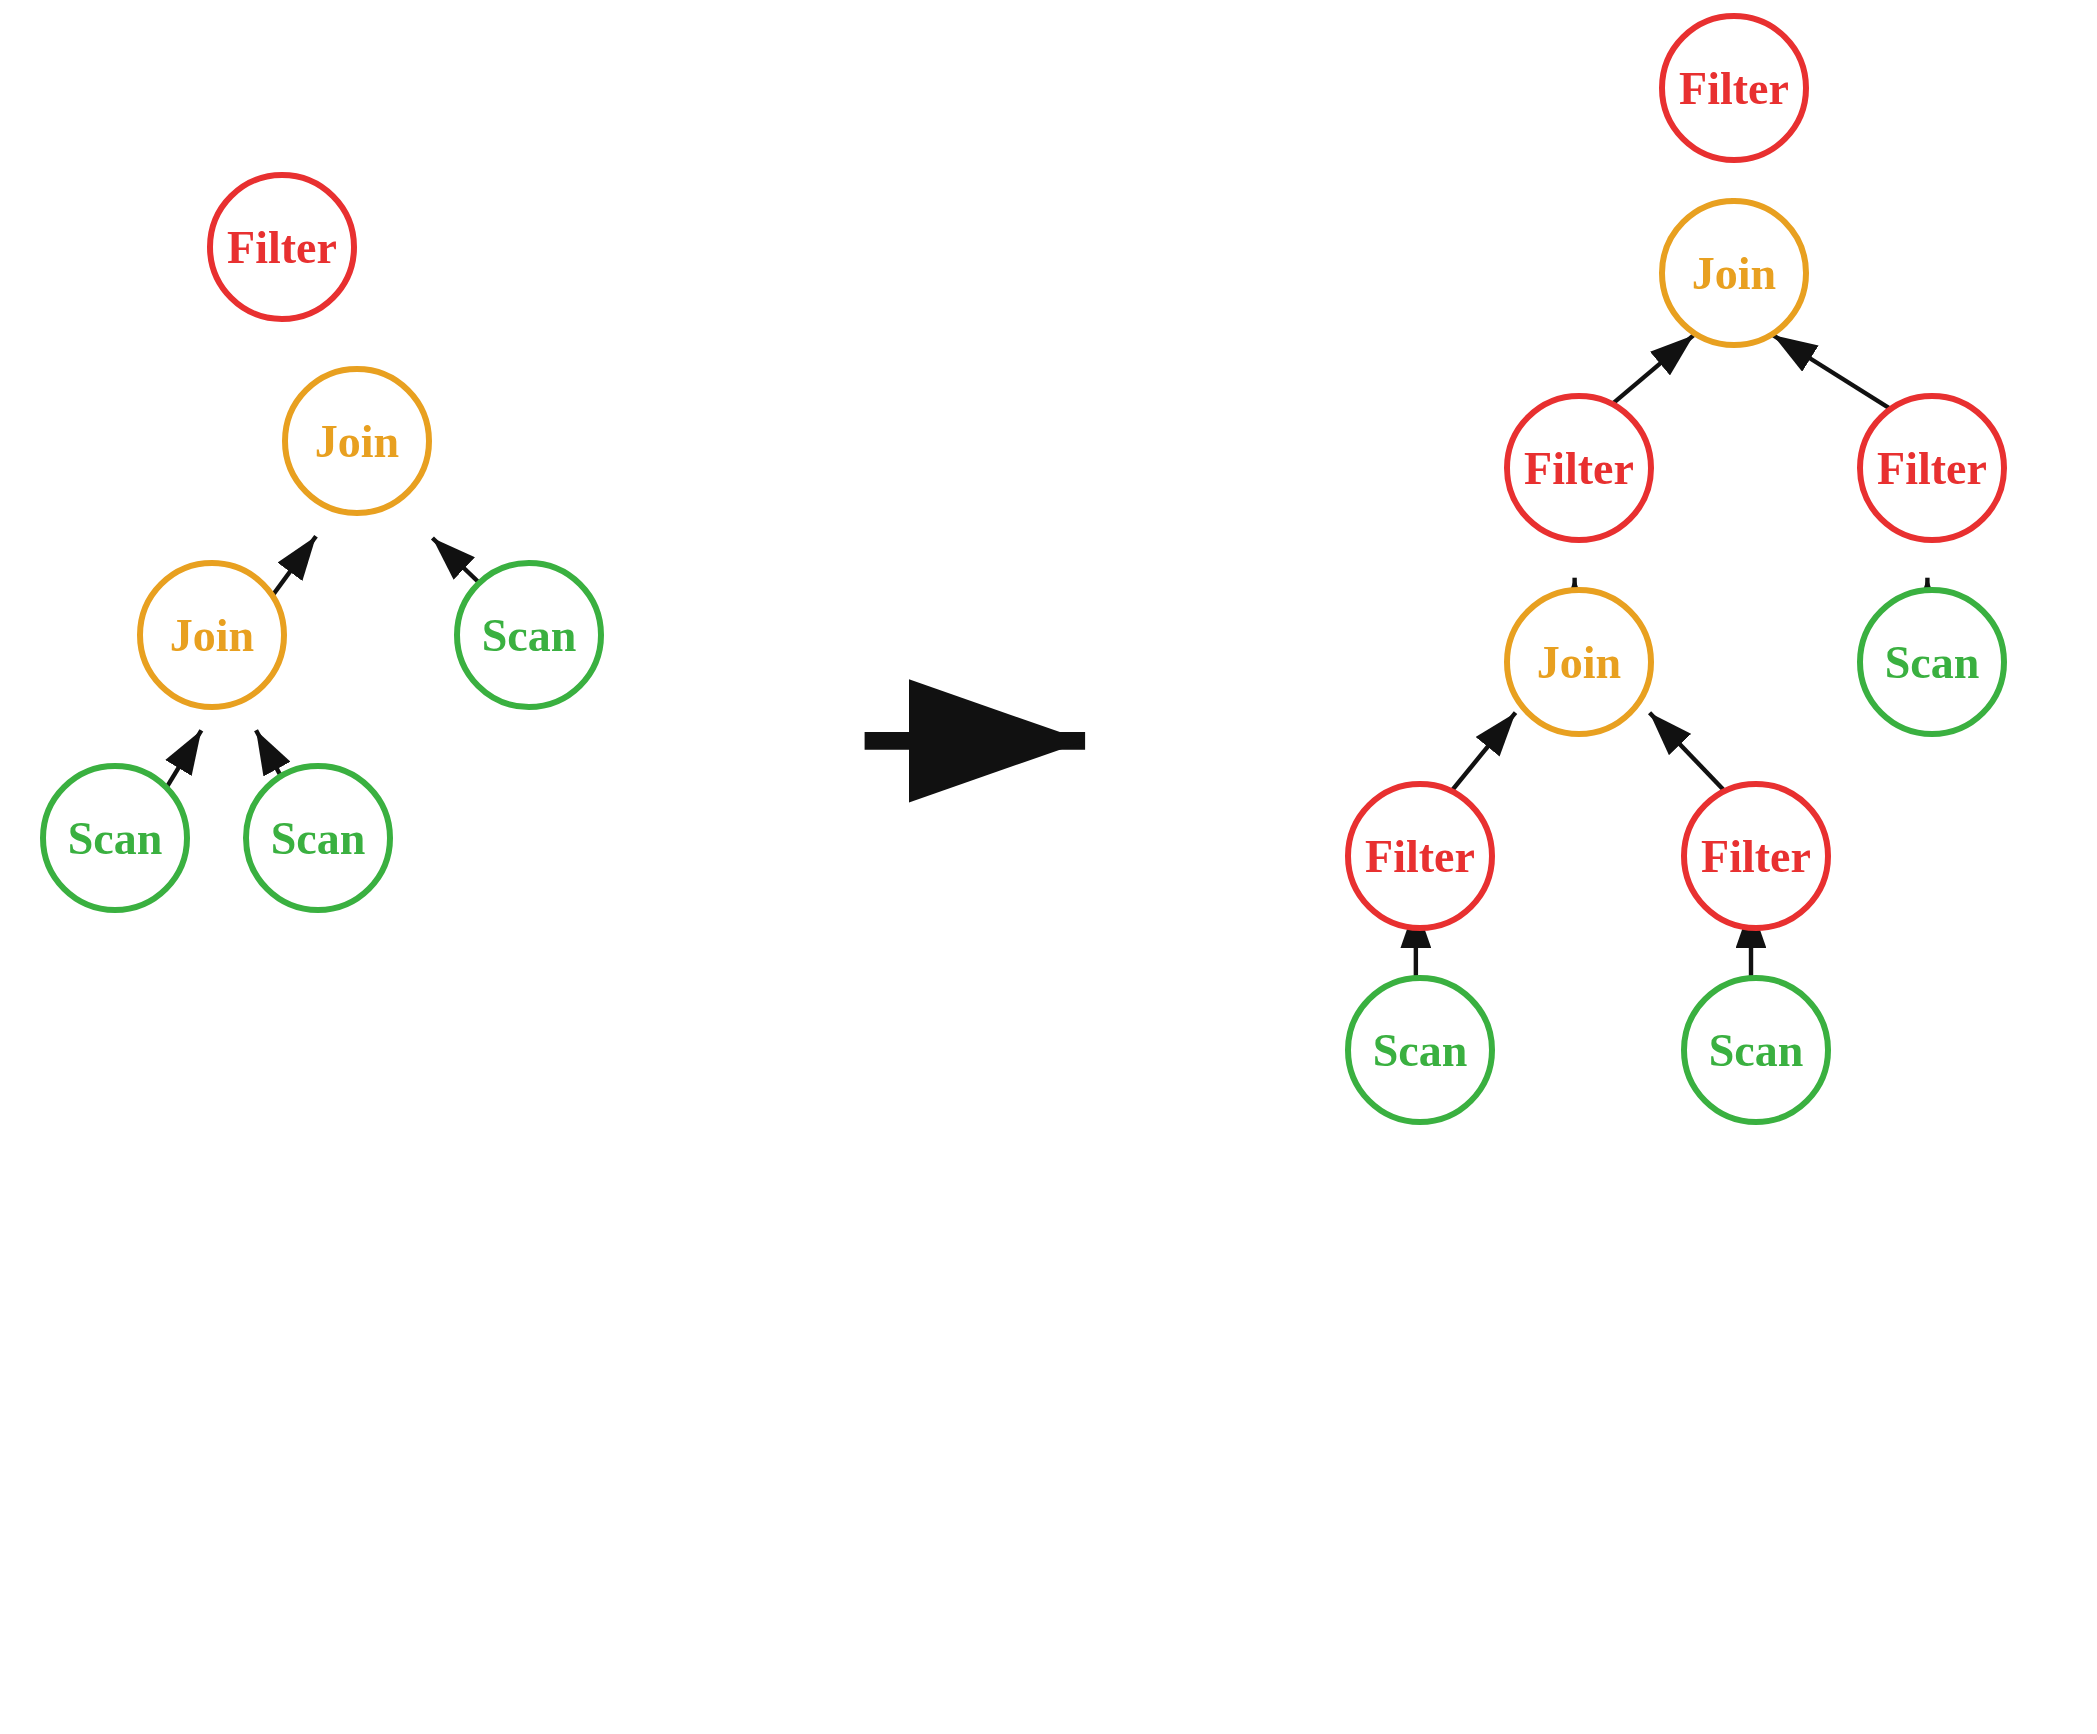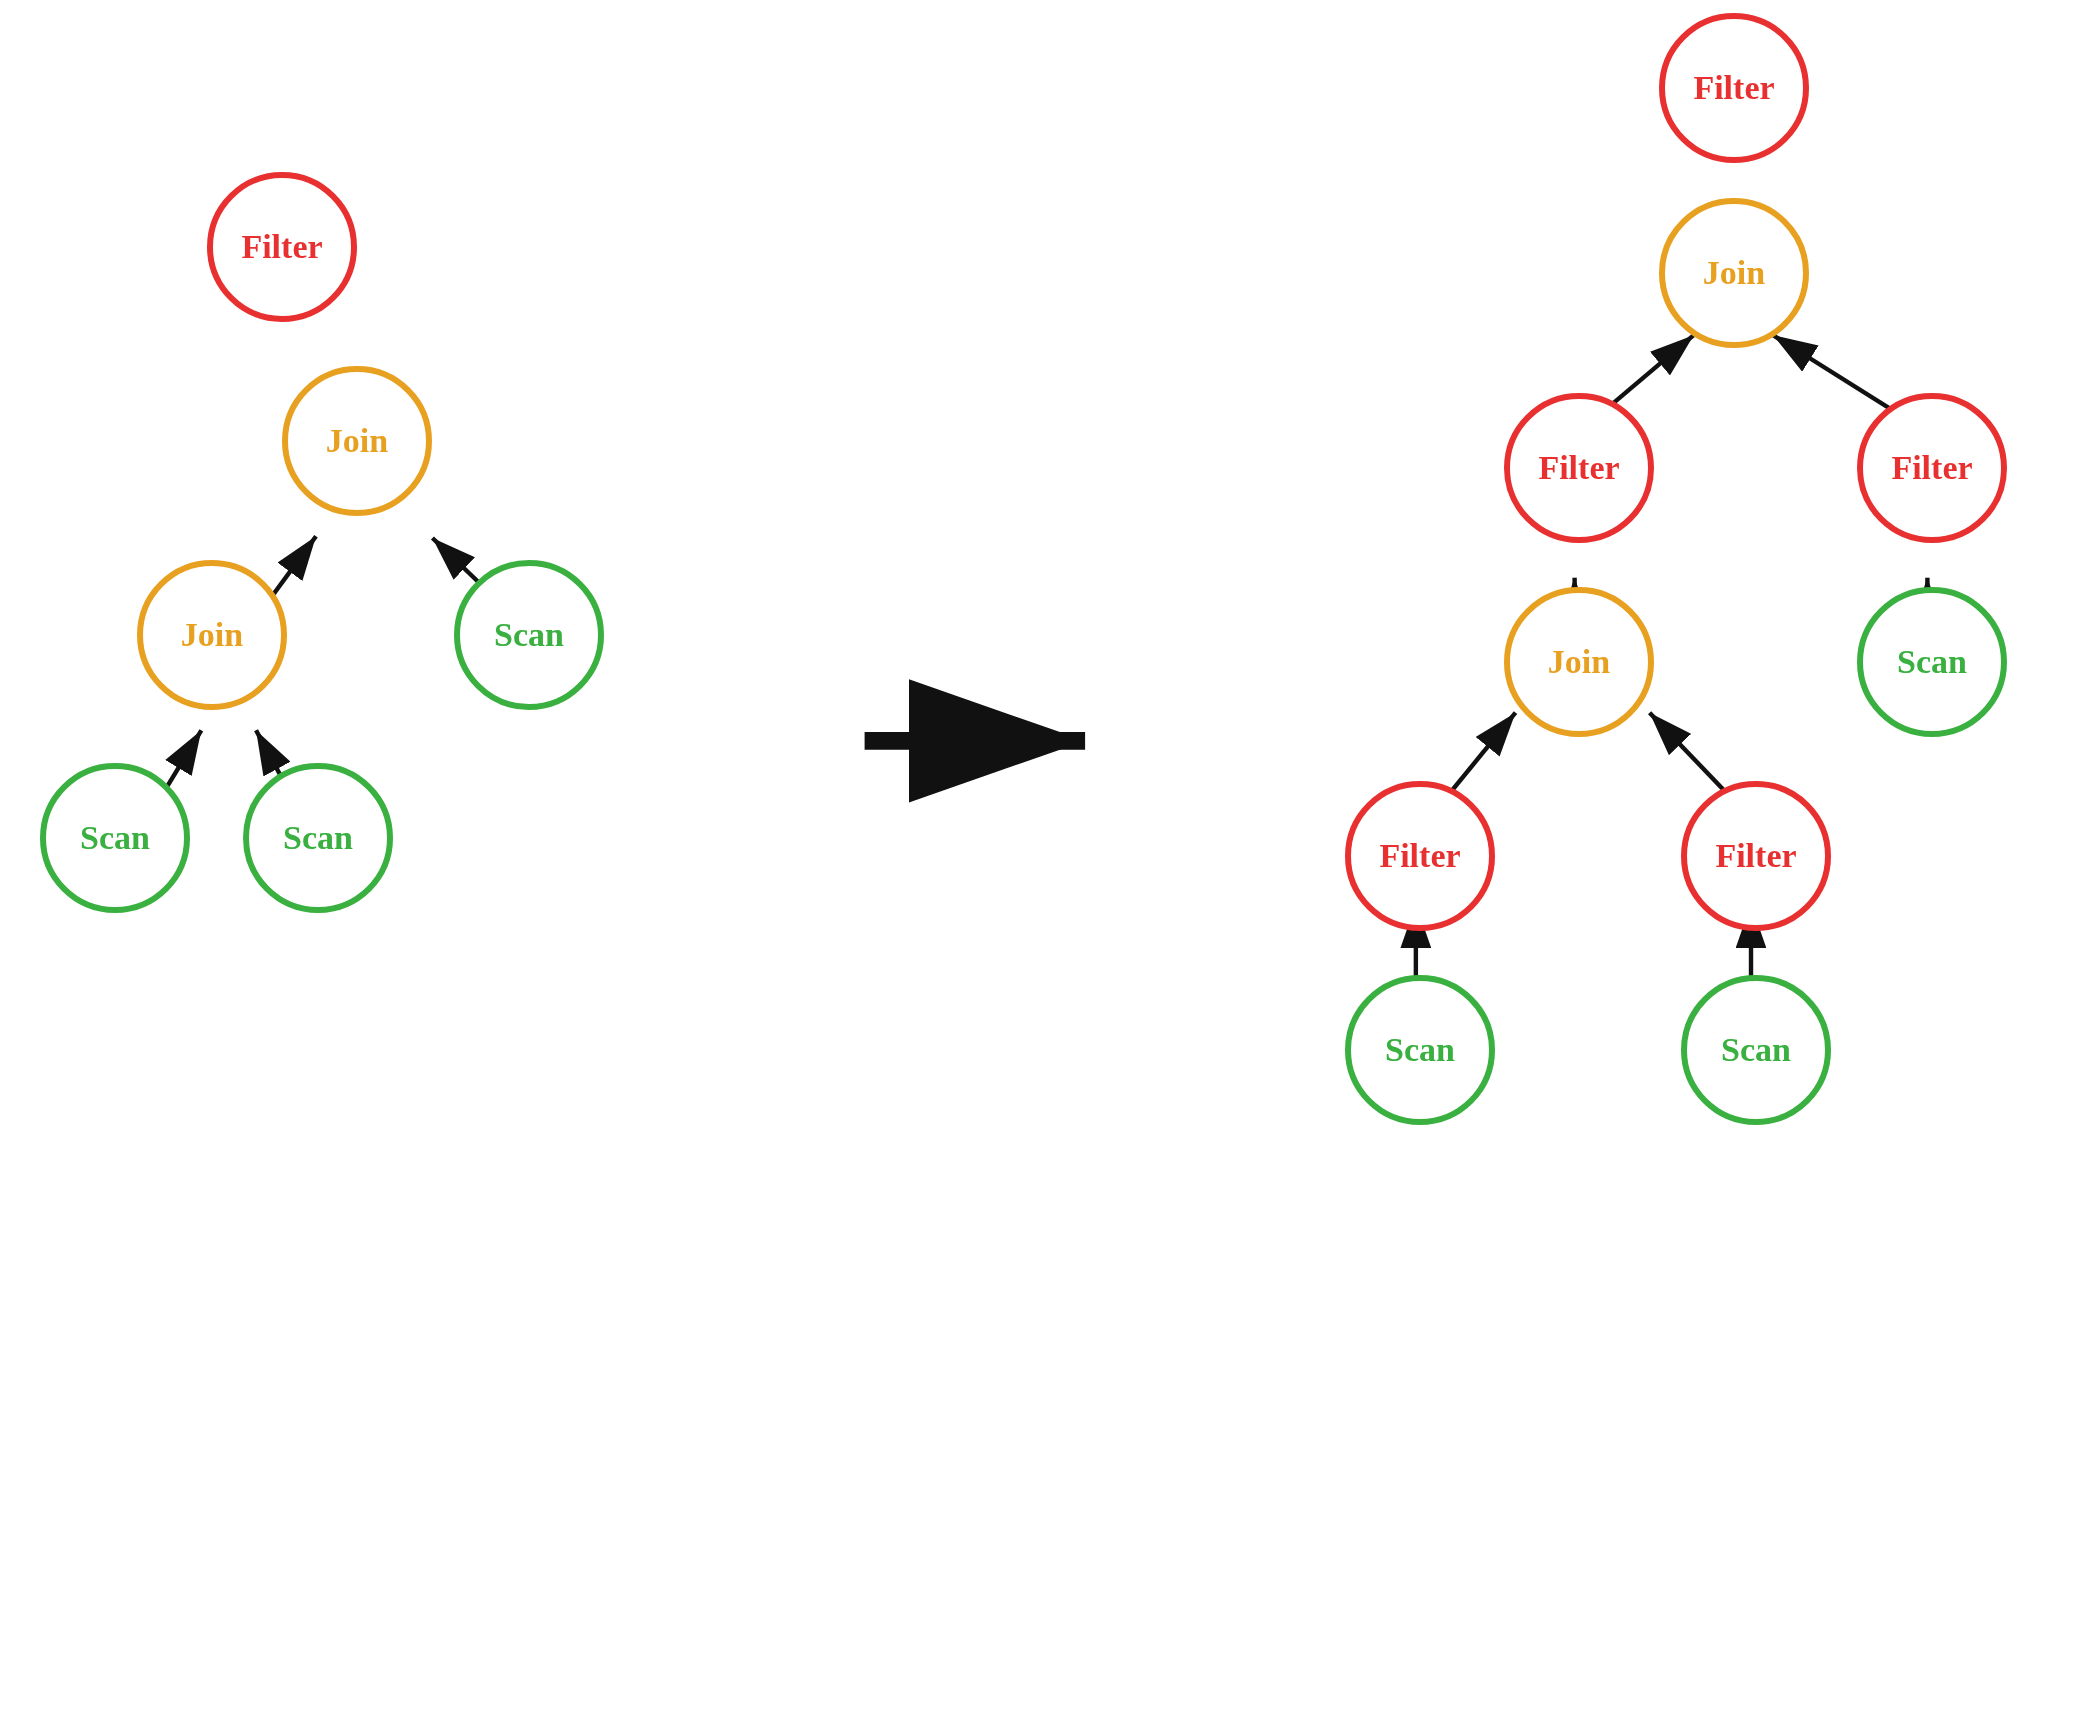--- a/index.html
+++ b/index.html
@@ -15,21 +15,21 @@
       position: absolute;
       top: 0; left: 0;
       width: 100%; height: 100%;
     }
     .node {
       position: absolute;
       border-radius: 50%;
       display: flex;
       align-items: center;
       justify-content: center;
-      font-size: 34px;
+      font-size: 46px;
       font-weight: bold;
       background: #fff;
     }
     .node-filter {
       border: 6.2px solid #e83030;
       color: #e83030;
       width: 150px; height: 150px;
     }
     .node-join {
       border: 6.2px solid #e8a020;

